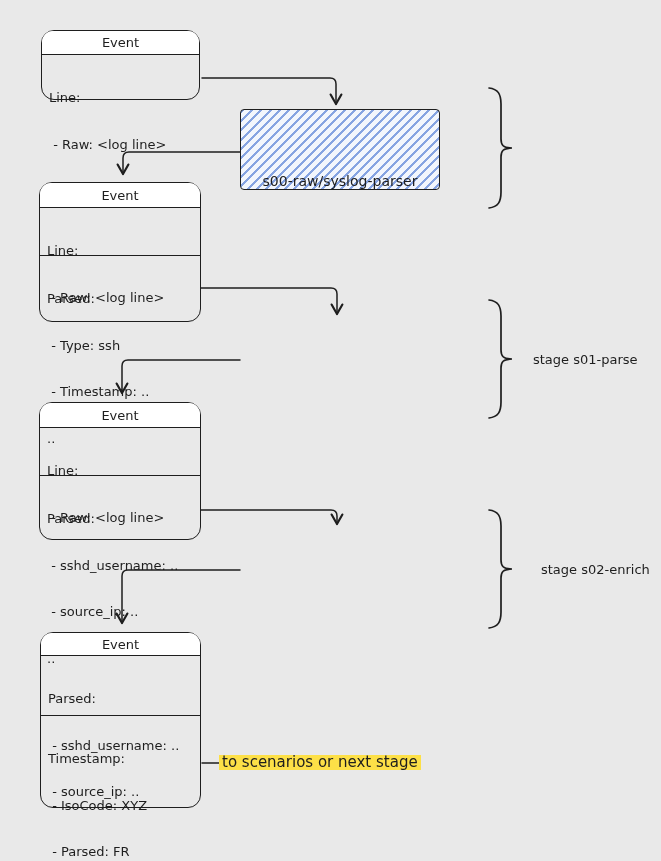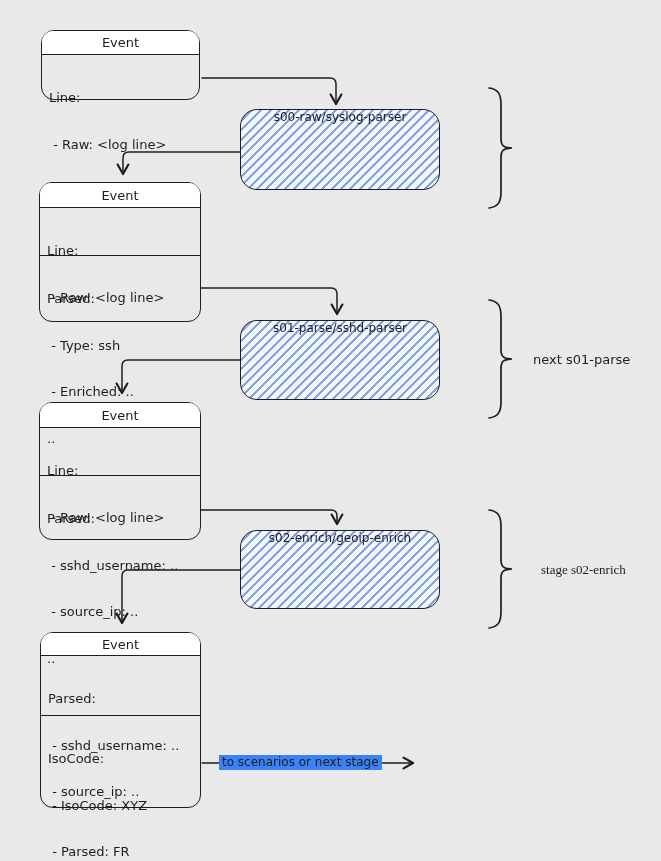--- a/index.html
+++ b/index.html
@@ -23,37 +23,37 @@
   .event-box .sec{
     box-sizing:border-box;padding:4px 7px 0 7px;flex:0 0 auto;
     font-size:13px;line-height:15.5px;white-space:pre-wrap;
   }
   .event-box .sec + .sec{border-top:1.6px solid #1e1e1e;}
   .ln{white-space:pre-wrap;}
 
   
   .stage-node{
     position:absolute;z-index:2;box-sizing:border-box;
-    border:1.8px solid #1e1e1e;border-radius:17px;
+    border:1.8px solid #1e1e1e;border-radius:4px;
     background-color:#f2f6fd;
     background-image:repeating-linear-gradient(135deg,#86a4e2 0 2.2px,transparent 2.2px 6.6px);
-    display:flex;align-items:flex-start;justify-content:center;
-    font-size:12px;text-align:center;
+    display:flex;align-items:flex-end;justify-content:center;
+    font-size:14px;text-align:center;
   }
   .stage-node .lbl{background:transparent;padding:0 4px;}
 
   
   .stage-label{position:absolute;z-index:2;font-size:13px;line-height:16px;}
   .stage-label.wrap{text-align:center;}
   .stage-label.nowrap{white-space:nowrap;}
 
   
   .flow-label{
-    position:absolute;z-index:3;font-size:12px;line-height:15px;
-    background:#3b82f6;padding:0 3px;white-space:nowrap;
+    position:absolute;z-index:3;font-size:15px;line-height:15px;
+    background:#fde047;padding:0 3px;white-space:nowrap;
   }
 </style>
 </head>
 <body>
 
 <div class="canvas">
 
   <svg class="wires" width="661" height="861" viewBox="0 0 661 861">
     <defs>
       <marker id="arr" viewBox="0 0 10 10" refX="8.5" refY="5" markerWidth="9" markerHeight="9" orient="auto-start-reverse">
@@ -90,58 +90,52 @@
 
   <div class="event-box" style="left:39px;top:182px;width:162px;height:140px;">
     <div class="hd" style="height:25px;">Event</div>
     <div class="sec" style="height:47px;">
       <div class="ln">Line:</div>
       <div class="ln"> - Raw: &lt;log line&gt;</div>
     </div>
     <div class="sec" style="height:66px;">
       <div class="ln">Parsed:</div>
       <div class="ln"> - Type: ssh</div>
-      <div class="ln"> - Enriched: ..</div>
+      <div class="ln"> - Timestamp: ..</div>
       <div class="ln">..</div>
     </div>
   </div>
 
-  <div class="stage-node" style="left:240px;top:320px;width:200px;height:80px;">
-    <span class="lbl">s01-parse/sshd-parser</span>
-  </div>
-  <div class="stage-label nowrap" style="left:533px;top:352px;">next s01-parse</div>
+  <div class="stage-label nowrap" style="left:533px;top:352px;">stage s01-parse</div>
 
   <div class="event-box" style="left:39px;top:402px;width:162px;height:138px;">
     <div class="hd" style="height:25px;">Event</div>
     <div class="sec" style="height:47px;">
       <div class="ln">Line:</div>
       <div class="ln"> - Raw: &lt;log line&gt;</div>
     </div>
     <div class="sec" style="height:64px;">
       <div class="ln">Parsed:</div>
       <div class="ln"> - sshd_username: ..</div>
       <div class="ln"> - source_ip: ..</div>
       <div class="ln">..</div>
     </div>
   </div>
 
-  <div class="stage-node" style="left:240px;top:530px;width:200px;height:79px;">
-    <span class="lbl">s02-enrich/geoip-enrich</span>
-  </div>
-  <div class="stage-label nowrap" style="left:541px;top:562px;font-family:Liberation Serif, serif;">stage s02-enrich</div>
+  <div class="stage-label nowrap" style="left:541px;top:562px;">stage s02-enrich</div>
 
   <div class="event-box" style="left:40px;top:632px;width:161px;height:176px;">
     <div class="hd" style="height:23px;">Event</div>
     <div class="sec" style="height:59px;">
       <div class="ln">Parsed:</div>
       <div class="ln"> - sshd_username: ..</div>
       <div class="ln"> - source_ip: ..</div>
     </div>
     <div class="sec" style="height:90px;">
-      <div class="ln">IsoCode:</div>
+      <div class="ln">Timestamp:</div>
       <div class="ln"> - IsoCode: XYZ</div>
       <div class="ln"> - Parsed: FR</div>
       
       
     </div>
   </div>
 
   <div class="flow-label" style="left:219px;top:755px;">to scenarios or next stage</div>
 
 </div>

